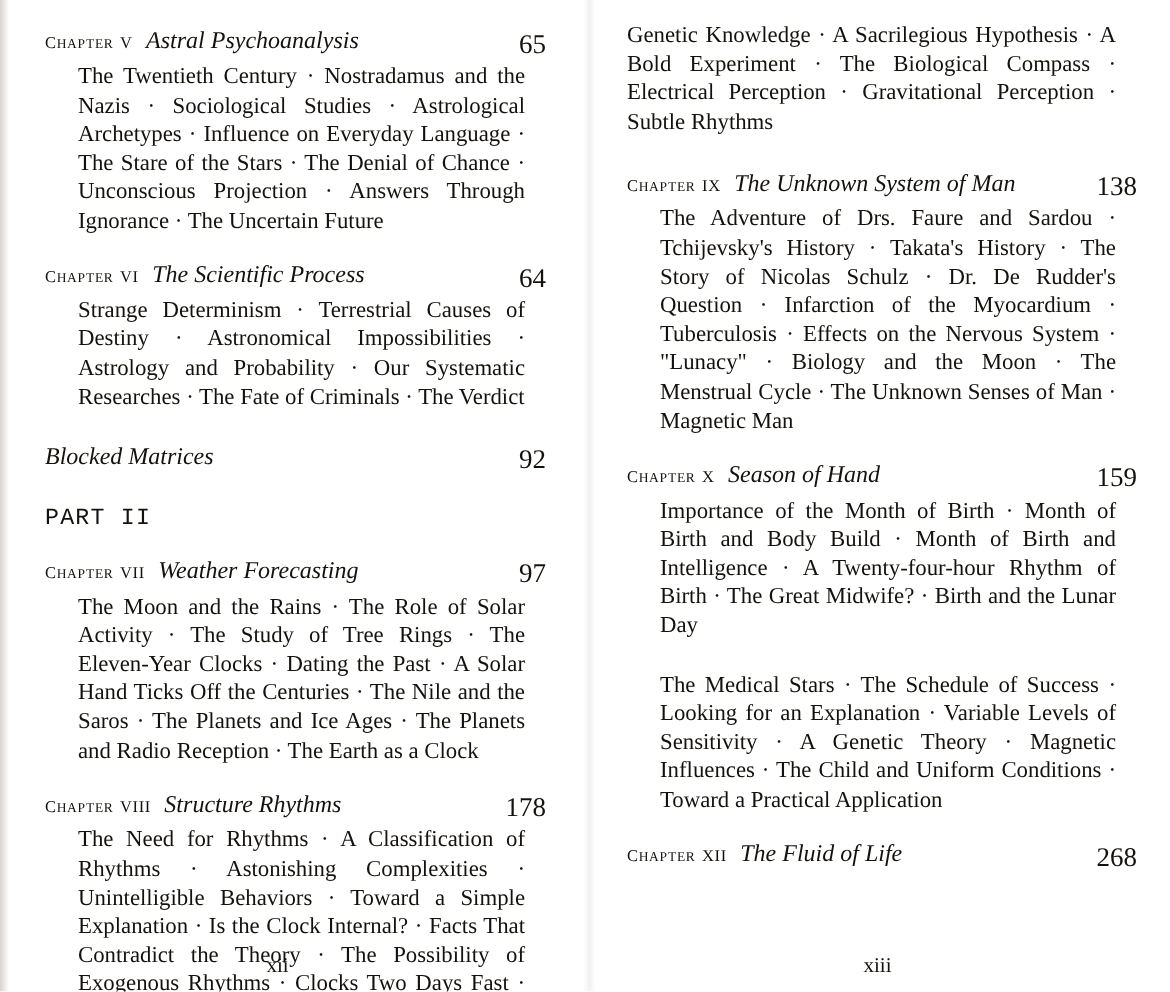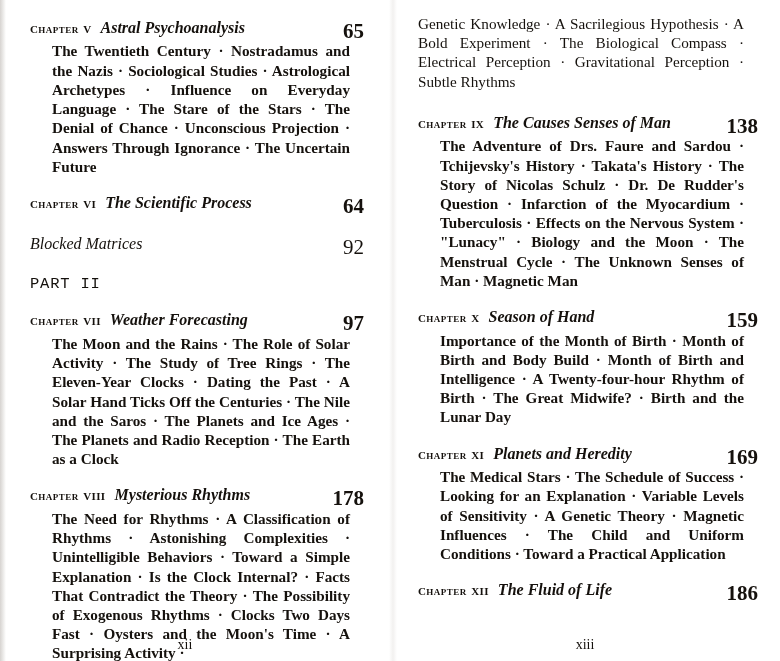--- a/index.html
+++ b/index.html
@@ -30,21 +30,20 @@
     width: 390px;
     padding: 18px 26px 0 30px;
   }
   .col-right {
     width: 390px;
     padding: 14px 22px 0 28px;
   }
   .entry {
     position: relative;
     margin-bottom: 0;
-    font-weight: bold;
   }
   .chap-line {
     display: block;
     position: relative;
     font-size: 15.5px;
     line-height: 1.28;
     white-space: nowrap;
   }
   .chap-label {
     font-variant: small-caps;
@@ -55,21 +54,21 @@
   .chap-title {
     font-style: italic;
     font-size: 16px;
     margin-left: 9px;
   }
   .page-num {
     position: absolute;
     right: 0;
     top: 0;
     font-style: normal;
-    font-size: 21px;
+    font-size: 18px;
   }
   .desc {
     font-size: 15.2px;
     line-height: 1.265;
     text-align: justify;
     text-justify: inter-word;
     margin: 3px 12px 0 0;
     padding-left: 22px;
     padding-right: 2px;
     hyphens: none;
@@ -137,20 +136,21 @@
       <p class="desc">The Twentieth Century · Nostradamus and the Nazis · Sociological Studies · Astrological Archetypes · Influence on Everyday Language · The Stare of the Stars · The Denial of Chance · Unconscious Projection · Answers Through Ignorance · The Uncertain Future</p>
     </div>
 
     <div class="gap-md"></div>
 
     <div class="entry">
       <div class="chap-line">
         <span class="chap-label"><span>C</span><span class="smallcaps">HAPTER</span><span> VI</span></span><span class="chap-title">The Scientific Process</span>
         <span class="page-num">64</span>
       </div>
+      <p class="desc">Strange Determinism · Terrestrial Causes of Destiny · Astronomical Impossibilities · Astrology and Probability · Our Systematic Researches · The Fate of Criminals · The Verdict</p>
     </div>
 
     <div class="gap-lg"></div>
 
     <div class="standalone">
       <span>Blocked Matrices</span>
       <span class="page-num">92</span>
     </div>
 
     <div class="gap-lg"></div>
@@ -164,68 +164,64 @@
         <span class="chap-label"><span>C</span><span class="smallcaps">HAPTER</span><span> VII</span></span><span class="chap-title">Weather Forecasting</span>
         <span class="page-num">97</span>
       </div>
       <p class="desc">The Moon and the Rains · The Role of Solar Activity · The Study of Tree Rings · The Eleven-Year Clocks · Dating the Past · A Solar Hand Ticks Off the Centuries · The Nile and the Saros · The Planets and Ice Ages · The Planets and Radio Reception · The Earth as a Clock</p>
     </div>
 
     <div class="gap-md"></div>
 
     <div class="entry">
       <div class="chap-line">
-        <span class="chap-label"><span>C</span><span class="smallcaps">HAPTER</span><span> VIII</span></span><span class="chap-title">Mysterious Rhythms</span>
+        <span class="chap-label"><span>C</span><span class="smallcaps">HAPTER</span><span> VIII</span></span><span class="chap-title">Structure Rhythms</span>
         <span class="page-num">178</span>
       </div>
       <p class="desc">The Need for Rhythms · A Classification of Rhythms · Astonishing Complexities · Unintelligible Behaviors · Toward a Simple Explanation · Is the Clock Internal? · Facts That Contradict the Theory · The Possibility of Exogenous Rhythms · Clocks Two Days Fast · Oysters and the Moon's Time · A Surprising Activity ·</p>
     </div>
 
     <div class="folio folio-left">xii</div>
   </div>
 
   <div class="col col-right">
 
     <p class="desc" style="padding-left:0; margin-top:0;">Genetic Knowledge · A Sacrilegious Hypothesis · A Bold Experiment · The Biological Compass · Electrical Perception · Gravitational Perception · Subtle Rhythms</p>
 
     <div class="gap-lg"></div>
 
     <div class="entry">
       <div class="chap-line">
-        <span class="chap-label"><span>C</span><span class="smallcaps">HAPTER</span><span> IX</span></span><span class="chap-title">The Causes Senses of Man</span>
+        <span class="chap-label"><span>C</span><span class="smallcaps">HAPTER</span><span> IX</span></span><span class="chap-title">The Unknown System of Man</span>
         <span class="page-num">138</span>
       </div>
       <p class="desc">The Adventure of Drs. Faure and Sardou · Tchijevsky's History · Takata's History · The Story of Nicolas Schulz · Dr. De Rudder's Question · Infarction of the Myocardium · Tuberculosis · Effects on the Nervous System · "Lunacy" · Biology and the Moon · The Menstrual Cycle · The Unknown Senses of Man · Magnetic Man</p>
     </div>
 
     <div class="gap-md"></div>
 
     <div class="entry">
       <div class="chap-line">
         <span class="chap-label"><span>C</span><span class="smallcaps">HAPTER</span><span> X</span></span><span class="chap-title">Season of Hand</span>
         <span class="page-num">159</span>
       </div>
       <p class="desc">Importance of the Month of Birth · Month of Birth and Body Build · Month of Birth and Intelligence · A Twenty-four-hour Rhythm of Birth · The Great Midwife? · Birth and the Lunar Day</p>
     </div>
 
     <div class="gap-md"></div>
 
     <div class="entry">
-      <div class="chap-line">
-        <span class="chap-label"><span>C</span><span class="smallcaps">HAPTER</span><span> XI</span></span><span class="chap-title">Planets and Heredity</span>
-        <span class="page-num">169</span>
-      </div>
       <p class="desc">The Medical Stars · The Schedule of Success · Looking for an Explanation · Variable Levels of Sensitivity · A Genetic Theory · Magnetic Influences · The Child and Uniform Conditions · Toward a Practical Application</p>
     </div>
 
     <div class="gap-md"></div>
 
     <div class="entry">
       <div class="chap-line">
         <span class="chap-label"><span>C</span><span class="smallcaps">HAPTER</span><span> XII</span></span><span class="chap-title">The Fluid of Life</span>
-        <span class="page-num">186</span>
+        <span class="page-num">268</span>
       </div>
     </div>
 
     <div class="folio">xiii</div>
   </div>
 
 </div>
 
 </body></html>

